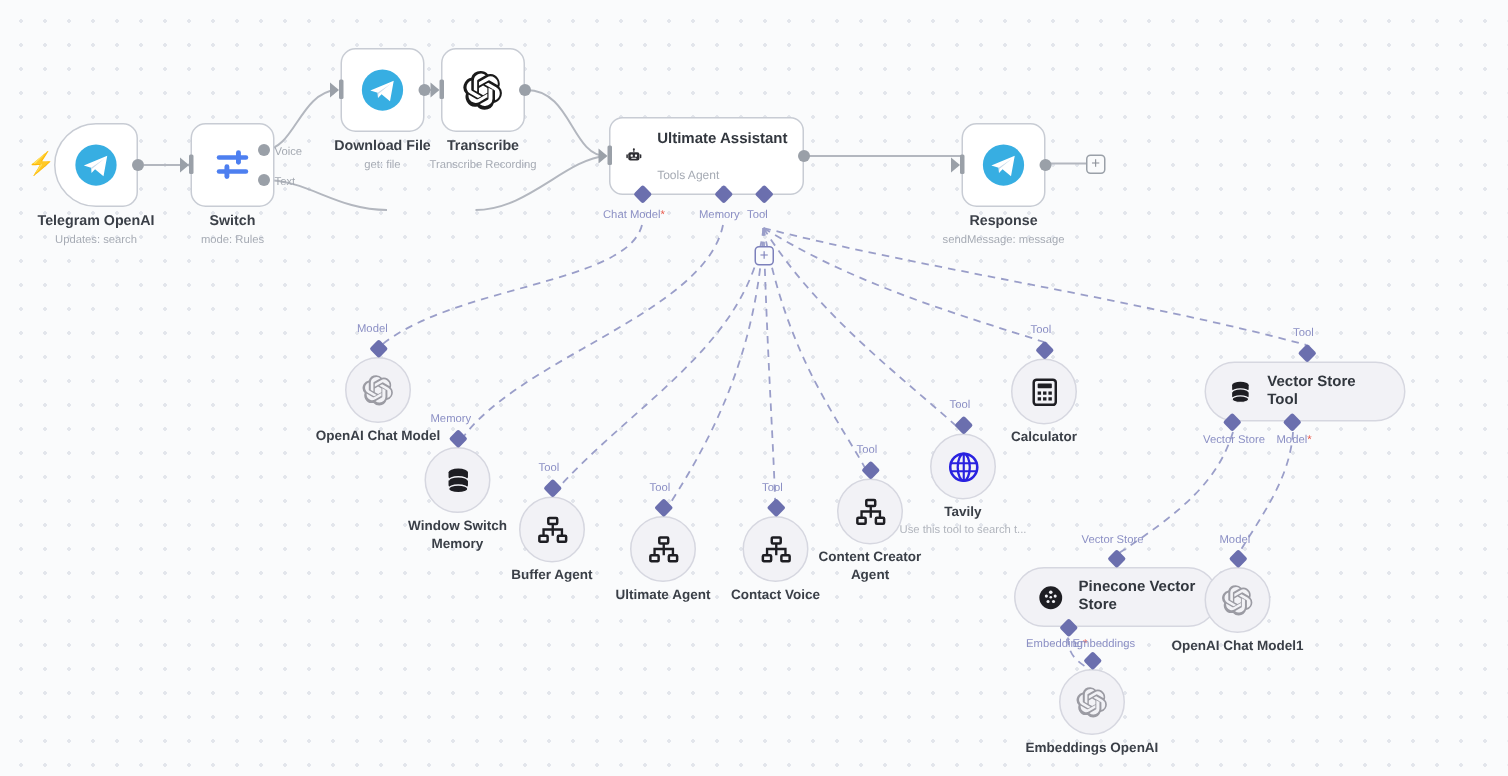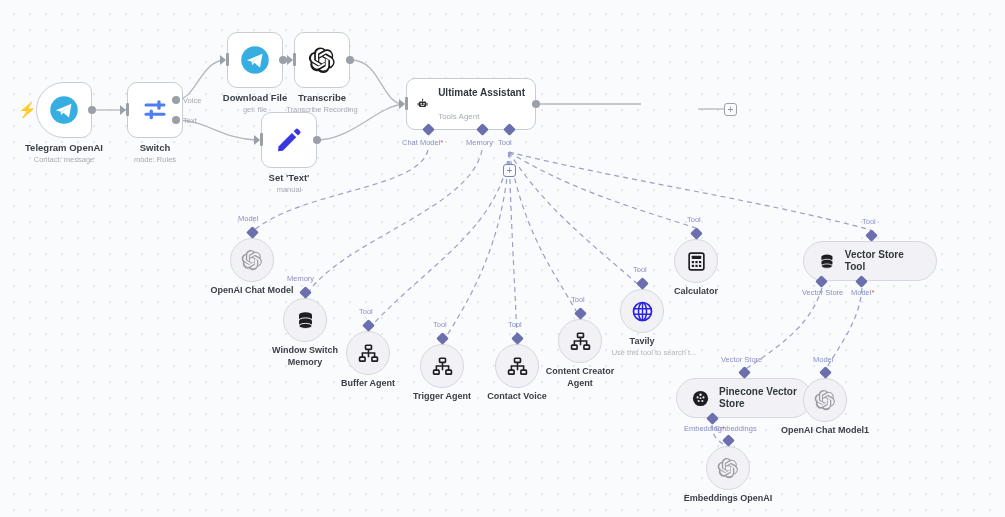--- a/index.html
+++ b/index.html
@@ -55,21 +55,21 @@
   }
   .clabel{
     position:absolute;left:50%;transform:translateX(-50%);
     top:47px;white-space:nowrap;text-align:center;
     font-size:9px;font-weight:bold;color:#3a3f47;line-height:11.5px;
   }
   .clabel.two{white-space:normal;width:92px;}
   .csub{
     position:absolute;left:50%;transform:translateX(-50%);
     top:59px;white-space:nowrap;text-align:left;
-    font-size:7.5px;color:#b0b4bc;line-height:10px;margin-left:12px;
+    font-size:7.5px;color:#b0b4bc;line-height:10px;
   }
 
   
   .pill{
     height:40px;border-radius:20px;background:#f2f2f6;
     border:1.2px solid #d6d7e0;display:flex;align-items:center;
     padding:0 14px;box-sizing:border-box;gap:9px;
   }
   .pill .ptxt{font-size:10px;font-weight:bold;color:#32373e;line-height:12.5px;}
 
@@ -149,21 +149,21 @@
     <div class="bolt" style="left:-18px;top:20px;">⚡</div>
     <div class="nbox trigger">
       <svg width="30" height="30" viewBox="0 0 24 24">
         <circle cx="12" cy="12" r="11" fill="#37aee2"></circle>
         <path d="M5.5 12.2 L18 7 L16 18 L11.5 14.2 L9.6 16.2 L9.4 13.4 Z" fill="#fff"></path>
         <path d="M9.6 16.2 L9.4 13.4 L16.4 8.6 L9.9 14 Z" fill="#c8daea"></path>
       </svg>
     </div>
     <div class="dot" style="left:52px;top:24px;"></div>
     <div class="nlabel">Telegram OpenAI</div>
-    <div class="nsub">Contact: message</div>
+    <div class="nsub">Updates: search</div>
   </div>
 
   <div class="node" style="left:227px;top:32px;">
     <div class="inarrow" style="left:-7px;top:23px;"></div>
     <div class="inbar" style="left:-1px;top:21px;"></div>
     <div class="nbox">
       <svg width="30" height="30" viewBox="0 0 24 24">
         <circle cx="12" cy="12" r="11" fill="#37aee2"></circle>
         <path d="M5.5 12.2 L18 7 L16 18 L11.5 14.2 L9.6 16.2 L9.4 13.4 Z" fill="#fff"></path>
         <path d="M9.6 16.2 L9.4 13.4 L16.4 8.6 L9.9 14 Z" fill="#c8daea"></path>
@@ -199,33 +199,20 @@
     <div class="nbox">
       <svg width="28" height="28" viewBox="0 0 24 24">
         <path d="M21.3 10.2a5.5 5.5 0 0 0-.48-4.5 5.6 5.6 0 0 0-6-2.67A5.54 5.54 0 0 0 10.6 1.2a5.6 5.6 0 0 0-5.33 3.86A5.5 5.5 0 0 0 1.6 7.7a5.57 5.57 0 0 0 .68 6.5 5.5 5.5 0 0 0 .48 4.5 5.6 5.6 0 0 0 6 2.68 5.5 5.5 0 0 0 4.16 1.85 5.6 5.6 0 0 0 5.33-3.87 5.5 5.5 0 0 0 3.67-2.65 5.57 5.57 0 0 0-.62-6.51zM12.9 21.1a4.17 4.17 0 0 1-2.66-.96l.13-.07 4.42-2.55a.72.72 0 0 0 .36-.63v-6.23l1.87 1.08a.06.06 0 0 1 .4.05v5.16a4.16 4.16 0 0 1-4.16 4.15zM4.3 17.4a4.13 4.13 0 0 1-.5-2.78l.13.08 4.42 2.55a.72.72 0 0 0 .72 0l5.4-3.11v2.15a.07.07 0 0 1-.3.06l-4.47 2.58A4.17 4.17 0 0 1 4.3 17.4zM3.13 8.4a4.15 4.15 0 0 1 2.17-1.82v5.25a.7.7 0 0 0 .35.62l5.38 3.1-1.87 1.08a.07.07 0 0 1-.06 0L4.63 14a4.16 4.16 0 0 1-1.5-5.6zm15.35 3.57l-5.4-3.13L14.95 7.8a.07.07 0 0 1 .07 0l4.47 2.58a4.15 4.15 0 0 1-.64 7.5v-5.25a.72.72 0 0 0-.37-.63zm1.86-2.8l-.13-.08-4.41-2.57a.72.72 0 0 0-.73 0l-5.38 3.1V7.47a.06.06 0 0 1 .02-.06l4.47-2.58a4.15 4.15 0 0 1 6.17 4.3zM8.67 13.02L6.8 11.94a.07.07 0 0 1-.04-.05V6.73a4.15 4.15 0 0 1 6.81-3.19l-.13.07L9.02 6.16a.72.72 0 0 0-.36.63zm1.01-2.19l2.4-1.39 2.41 1.39v2.77l-2.4 1.39-2.41-1.39z" fill="#1a1a1a"></path>
       </svg>
     </div>
     <div class="dot" style="left:52px;top:24px;"></div>
     <div class="nlabel">Transcribe</div>
     <div class="nsub">Transcribe Recording</div>
   </div>
 
-  <div class="node" style="left:261px;top:112px;">
-    <div class="inarrow" style="left:-7px;top:23px;"></div>
-    <div class="inbar" style="left:-1px;top:21px;"></div>
-    <div class="nbox">
-      <svg width="28" height="28" viewBox="0 0 24 24">
-        <path d="M3 17.5 L14.5 6 L18.2 9.7 L6.7 21.2 L2.6 21.6 Z" fill="#3b37e0"></path>
-        <path d="M16 4.5 L19.7 8.2 L21.4 6.5 a1.6 1.6 0 0 0 0-2.3 l-1.4-1.4 a1.6 1.6 0 0 0-2.3 0 Z" fill="#3b37e0"></path>
-      </svg>
-    </div>
-    <div class="dot" style="left:52px;top:24px;"></div>
-    <div class="nlabel">Set 'Text'</div>
-    <div class="nsub">manual</div>
-  </div>
 
   <div class="node" style="left:406px;top:78px;">
     <div class="inarrow" style="left:-7px;top:21px;"></div>
     <div class="inbar" style="left:-1px;top:19px;"></div>
     <div class="wide">
       <svg width="26" height="26" viewBox="0 0 24 24">
         <rect x="4" y="6.5" width="16" height="12" rx="3" fill="#2e2e33"></rect>
         <rect x="7.4" y="10" width="3.1" height="3.1" rx="0.6" fill="#fff"></rect>
         <rect x="13.5" y="10" width="3.1" height="3.1" rx="0.6" fill="#fff"></rect>
         <rect x="8.2" y="14.6" width="7.6" height="1.5" rx="0.7" fill="#fff"></rect>
@@ -245,20 +232,34 @@
     <div class="plabel" style="left:-4px;top:60px;"><span>Chat Model</span><span class="req">*</span></div>
 
     <div class="dia" style="left:72px;top:47px;"></div>
     <div class="plabel" style="left:60px;top:60px;">Memory</div>
 
     <div class="dia" style="left:99px;top:47px;"></div>
     <div class="plabel" style="left:92px;top:60px;">Tool</div>
     <div class="plusbtn blue" style="left:97px;top:86px;">+</div>
   </div>
 
+  <div class="node" style="left:641px;top:82px;">
+    <div class="inarrow" style="left:-7px;top:23px;"></div>
+    <div class="inbar" style="left:-1px;top:21px;"></div>
+    <div class="nbox">
+      <svg width="30" height="30" viewBox="0 0 24 24">
+        <circle cx="12" cy="12" r="11" fill="#37aee2"></circle>
+        <path d="M5.5 12.2 L18 7 L16 18 L11.5 14.2 L9.6 16.2 L9.4 13.4 Z" fill="#fff"></path>
+        <path d="M9.6 16.2 L9.4 13.4 L16.4 8.6 L9.9 14 Z" fill="#c8daea"></path>
+      </svg>
+    </div>
+    <div class="dot" style="left:52px;top:24px;"></div>
+    <div class="nlabel">Response</div>
+    <div class="nsub">sendMessage: message</div>
+  </div>
 
   <div class="plusbtn" style="left:724px;top:103px;">+</div>
 
   <div class="node" style="left:230px;top:238px;">
     <div class="dia" style="left:18px;top:-10px;"></div>
     <div class="plabel" style="left:8px;top:-24px;">Model</div>
     <div class="circ">
       <svg width="22" height="22" viewBox="0 0 24 24">
         <path d="M21.3 10.2a5.5 5.5 0 0 0-.48-4.5 5.6 5.6 0 0 0-6-2.67A5.54 5.54 0 0 0 10.6 1.2a5.6 5.6 0 0 0-5.33 3.86A5.5 5.5 0 0 0 1.6 7.7a5.57 5.57 0 0 0 .68 6.5 5.5 5.5 0 0 0 .48 4.5 5.6 5.6 0 0 0 6 2.68 5.5 5.5 0 0 0 4.16 1.85 5.6 5.6 0 0 0 5.33-3.87 5.5 5.5 0 0 0 3.67-2.65 5.57 5.57 0 0 0-.62-6.51zM12.9 21.1a4.17 4.17 0 0 1-2.66-.96l.13-.07 4.42-2.55a.72.72 0 0 0 .36-.63v-6.23l1.87 1.08a.06.06 0 0 1 .4.05v5.16a4.16 4.16 0 0 1-4.16 4.15zM4.3 17.4a4.13 4.13 0 0 1-.5-2.78l.13.08 4.42 2.55a.72.72 0 0 0 .72 0l5.4-3.11v2.15a.07.07 0 0 1-.3.06l-4.47 2.58A4.17 4.17 0 0 1 4.3 17.4zM3.13 8.4a4.15 4.15 0 0 1 2.17-1.82v5.25a.7.7 0 0 0 .35.62l5.38 3.1-1.87 1.08a.07.07 0 0 1-.06 0L4.63 14a4.16 4.16 0 0 1-1.5-5.6zm15.35 3.57l-5.4-3.13L14.95 7.8a.07.07 0 0 1 .07 0l4.47 2.58a4.15 4.15 0 0 1-.64 7.5v-5.25a.72.72 0 0 0-.37-.63zm1.86-2.8l-.13-.08-4.41-2.57a.72.72 0 0 0-.73 0l-5.38 3.1V7.47a.06.06 0 0 1 .02-.06l4.47-2.58a4.15 4.15 0 0 1 6.17 4.3zM8.67 13.02L6.8 11.94a.07.07 0 0 1-.04-.05V6.73a4.15 4.15 0 0 1 6.81-3.19l-.13.07L9.02 6.16a.72.72 0 0 0-.36.63zm1.01-2.19l2.4-1.39 2.41 1.39v2.77l-2.4 1.39-2.41-1.39z" fill="#9b9ba3"></path>
       </svg>
@@ -299,21 +300,21 @@
     <div class="dia" style="left:18px;top:-10px;"></div>
     <div class="plabel" style="left:13px;top:-24px;">Tool</div>
     <div class="circ">
       <svg width="21" height="21" viewBox="0 0 24 24">
         <rect x="8.6" y="2.6" width="6.8" height="4.6" rx="0.8" fill="none" stroke="#1e1e23" stroke-width="1.9"></rect>
         <rect x="1.8" y="16.2" width="6.3" height="4.6" rx="0.8" fill="none" stroke="#1e1e23" stroke-width="1.9"></rect>
         <rect x="15.9" y="16.2" width="6.3" height="4.6" rx="0.8" fill="none" stroke="#1e1e23" stroke-width="1.9"></rect>
         <path d="M12 7.2v4.2 M5 16.2v-4.8h14v4.8 M12 11.4v4.8" stroke="#1e1e23" stroke-width="1.8" fill="none"></path>
       </svg>
     </div>
-    <div class="clabel">Trigger Agent</div>
+    <div class="clabel">Ultimate Agent</div>
   </div>
 
   <div class="node" style="left:495px;top:344px;">
     <div class="dia" style="left:18px;top:-10px;"></div>
     <div class="plabel" style="left:13px;top:-24px;">Tool</div>
     <div class="circ">
       <svg width="21" height="21" viewBox="0 0 24 24">
         <rect x="8.6" y="2.6" width="6.8" height="4.6" rx="0.8" fill="none" stroke="#1e1e23" stroke-width="1.9"></rect>
         <rect x="1.8" y="16.2" width="6.3" height="4.6" rx="0.8" fill="none" stroke="#1e1e23" stroke-width="1.9"></rect>
         <rect x="15.9" y="16.2" width="6.3" height="4.6" rx="0.8" fill="none" stroke="#1e1e23" stroke-width="1.9"></rect>

